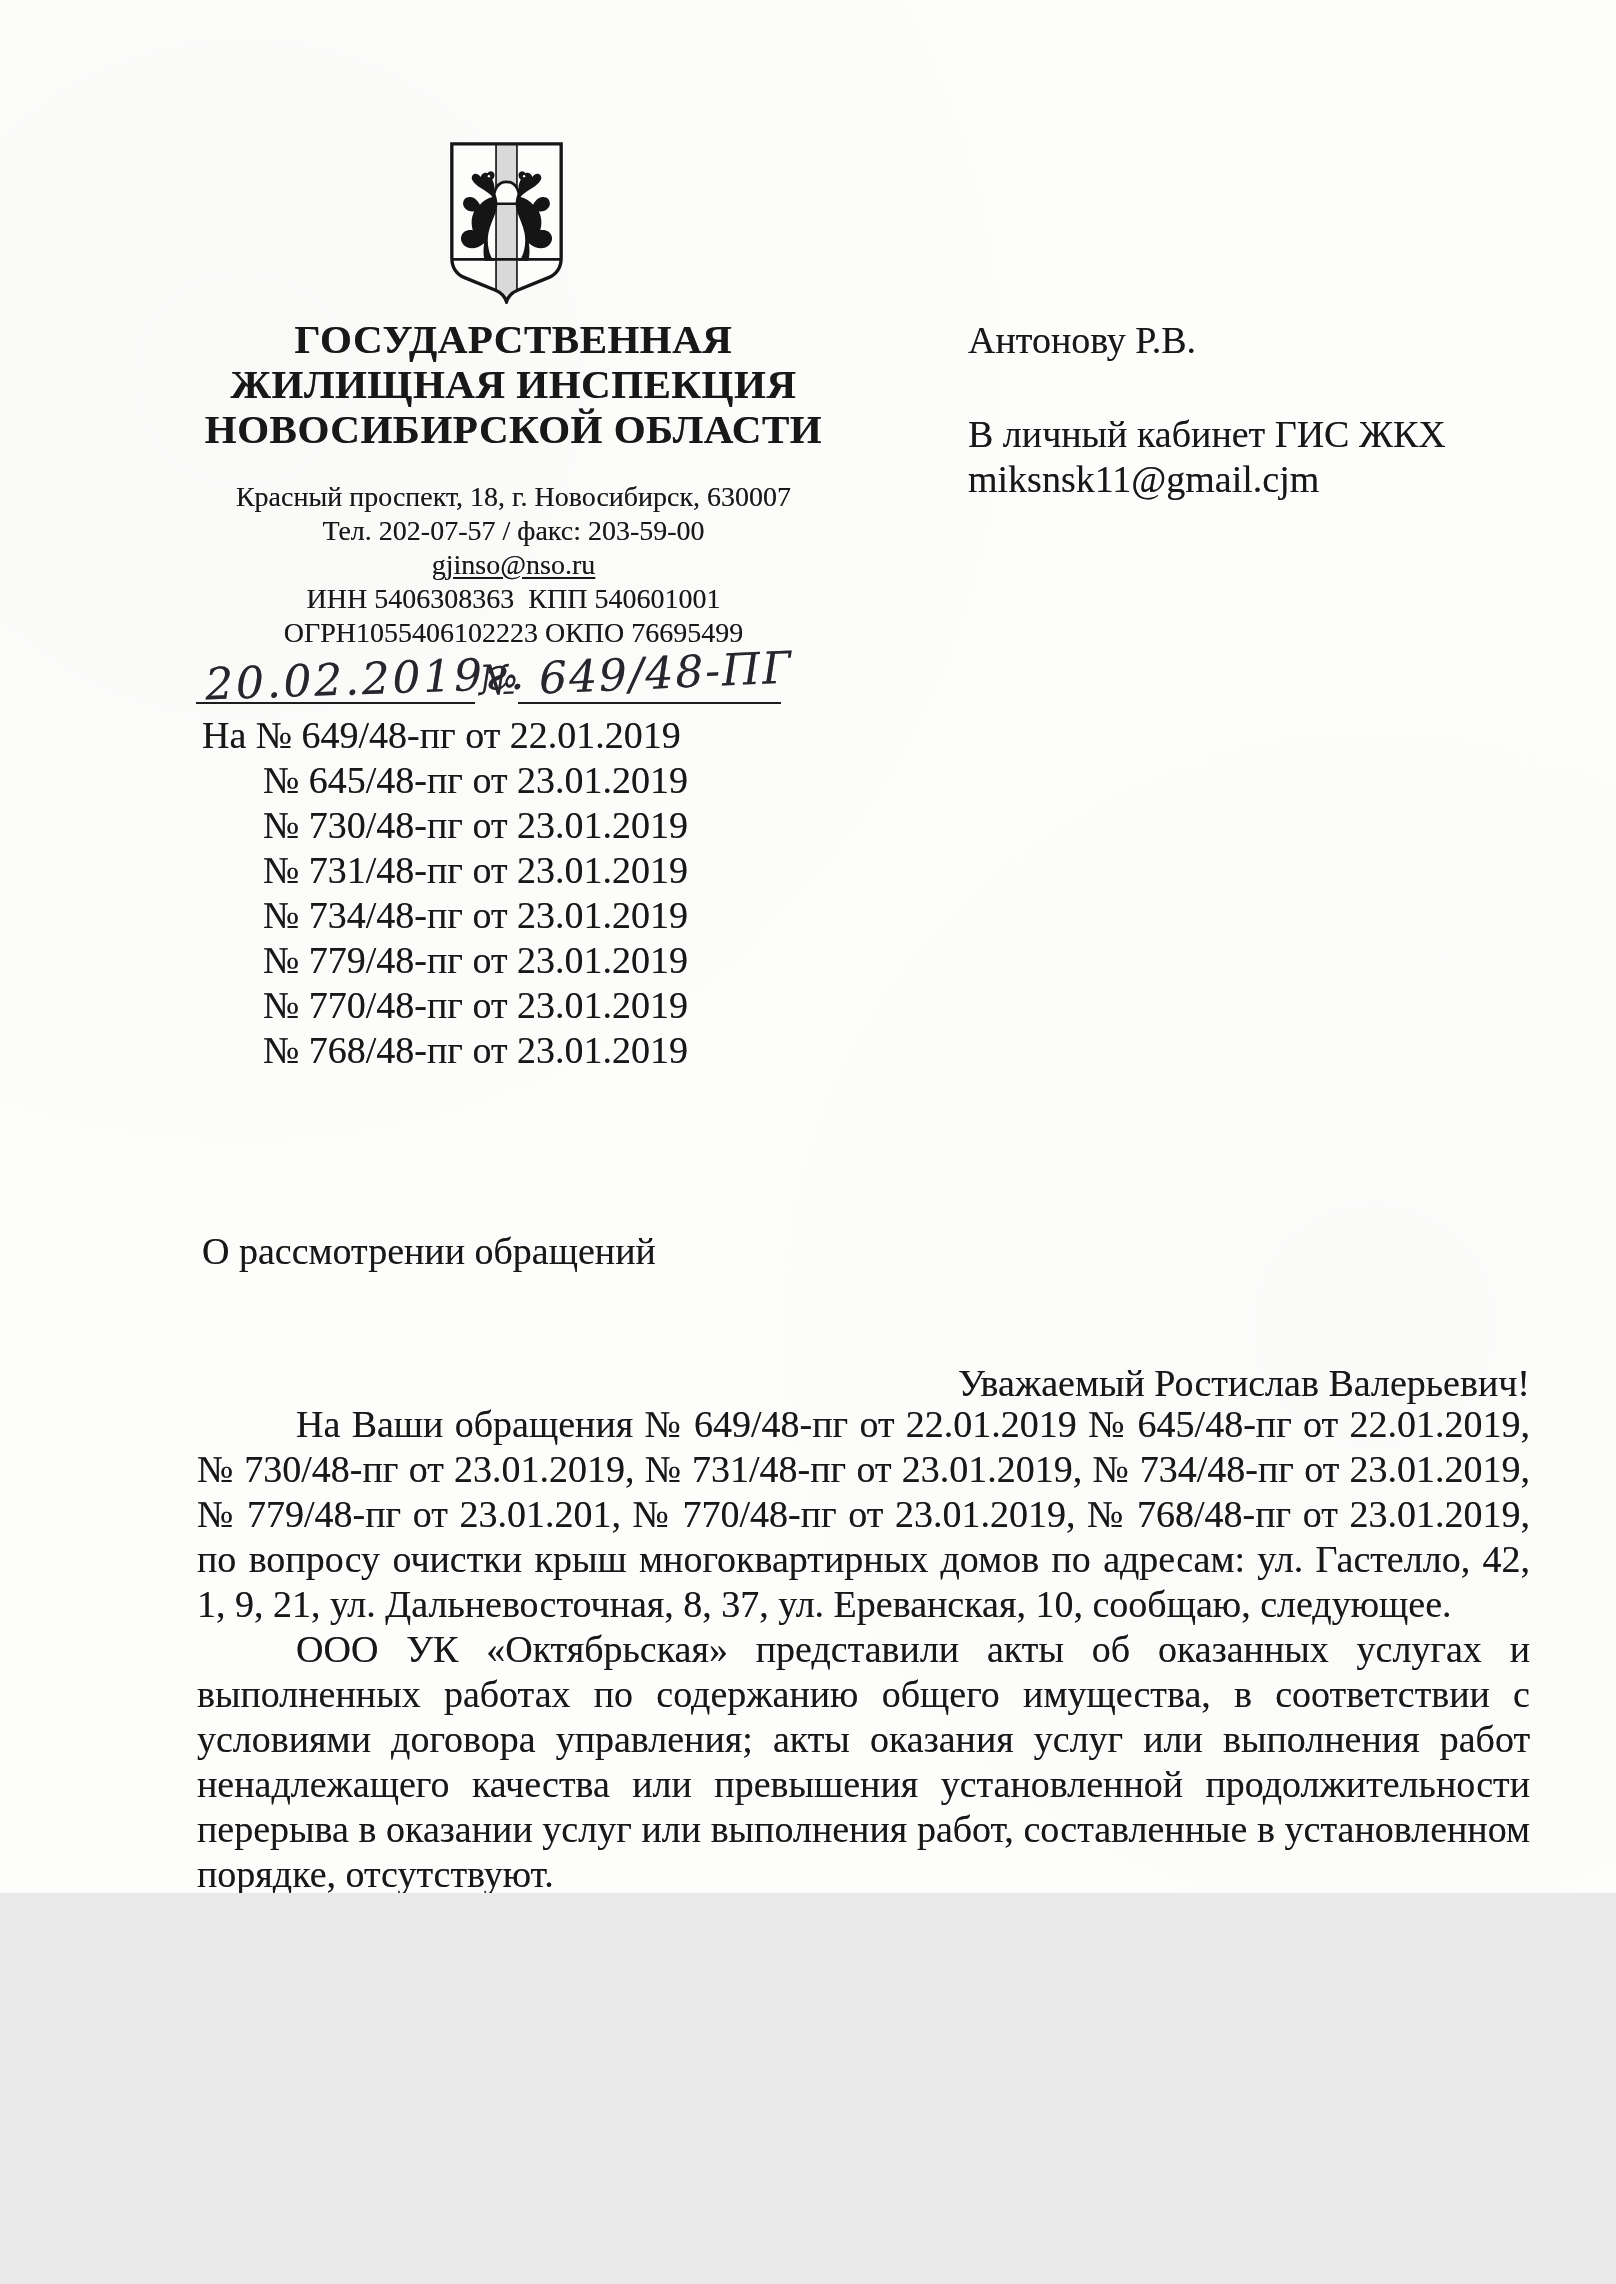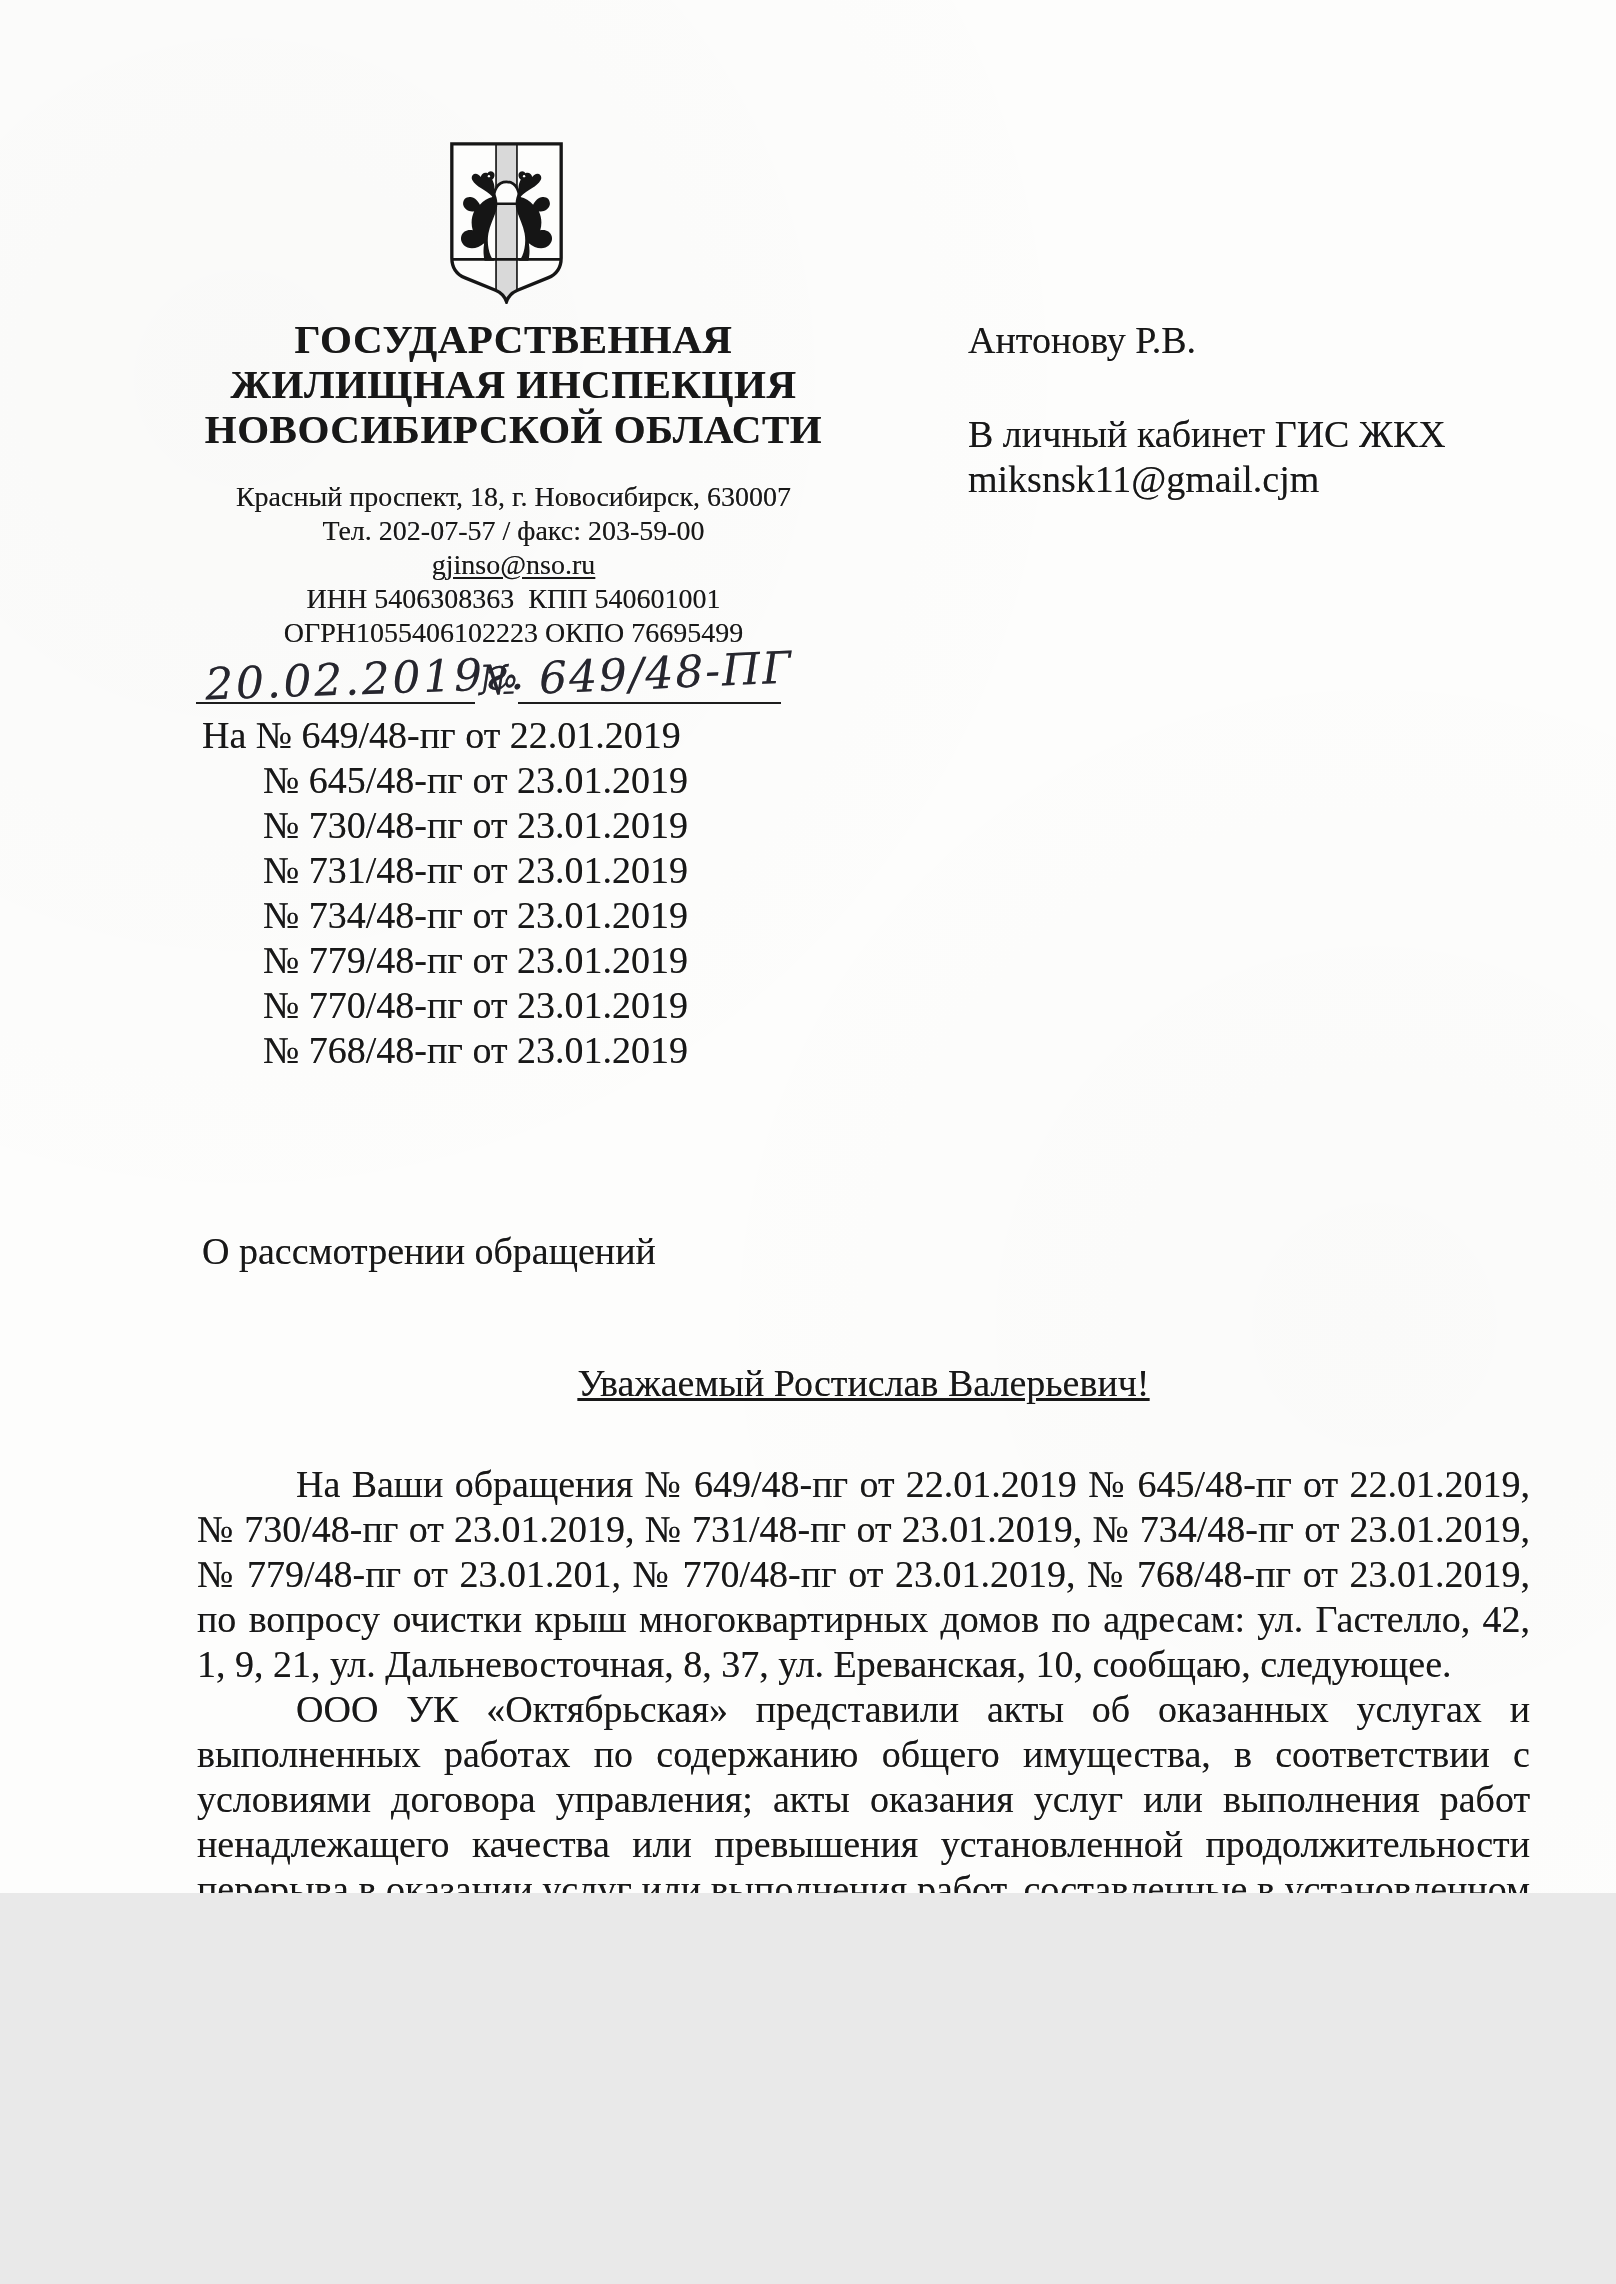--- a/index.html
+++ b/index.html
@@ -48,25 +48,25 @@
 
   .recipient{ position:absolute; left:968px; top:318px; font-size:38px; line-height:44px; }
   .recipient .r-name{ position:absolute; left:0; top:0; white-space:nowrap; }
   .recipient .r-channel{ position:absolute; left:0; top:94px; white-space:nowrap; }
   .recipient .r-email{ position:absolute; left:0; top:139px; white-space:nowrap; }
 
   .subject{ position:absolute; left:202px; top:1229px; font-size:38px; white-space:nowrap; }
 
   .salutation{
     position:absolute; left:197px; top:1361px; width:1333px;
-    text-align:center; font-size:38px;text-decoration:underline;
+    text-align:right; font-size:38px;
   }
 
   .body-text{
-    position:absolute; left:197px; top:1462px; width:1333px;
+    position:absolute; left:197px; top:1402px; width:1333px;
     font-size:38px; line-height:45px;
     text-align:justify; text-justify:inter-word;
   }
   .body-text p{ margin:0; text-indent:99px; }
 </style>
 </head>
 <body>
 
 <div class="page">
 

